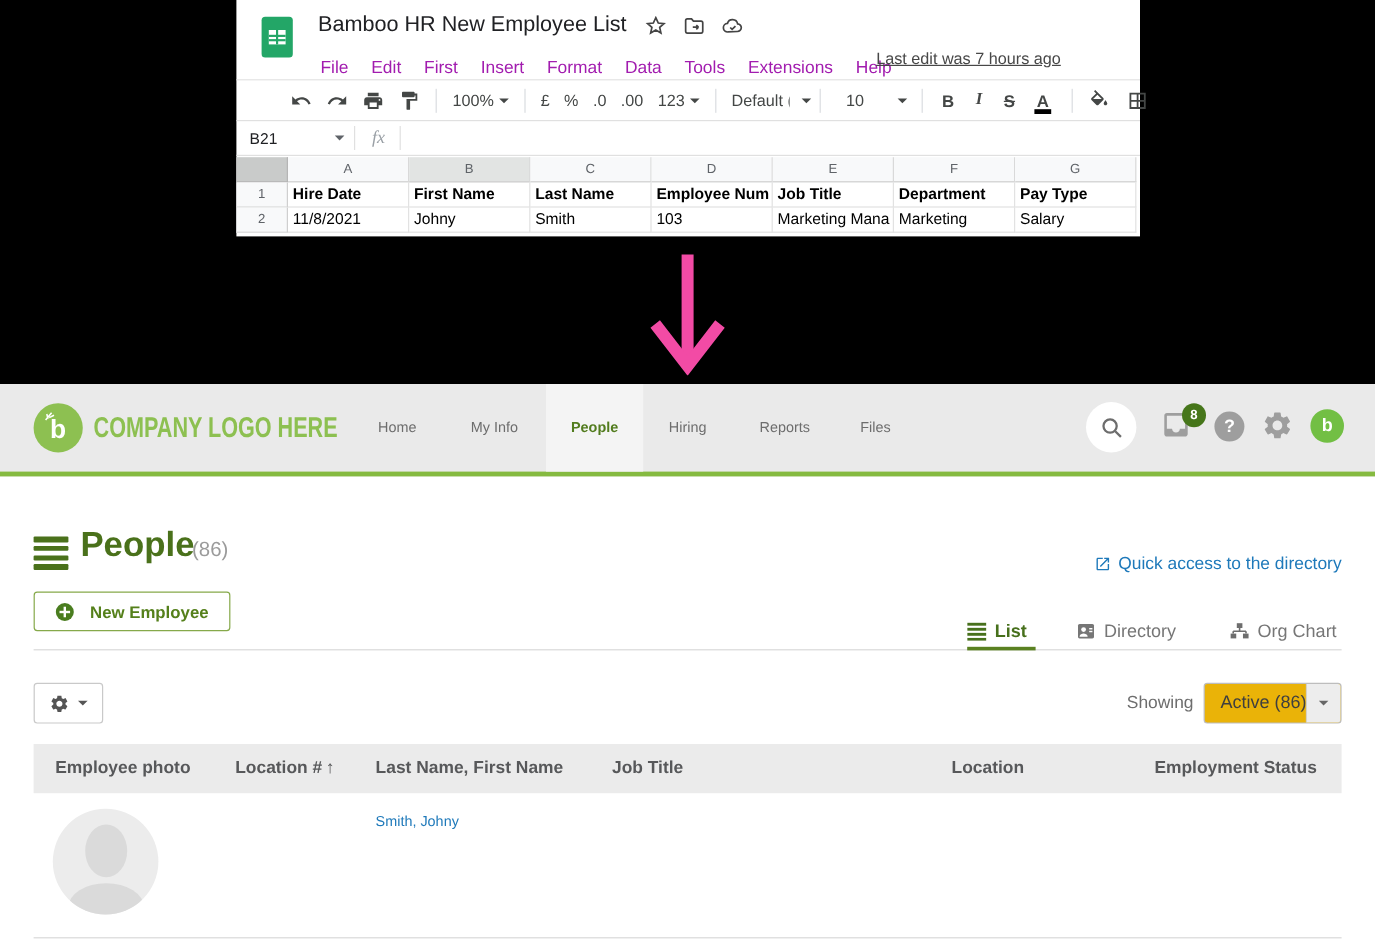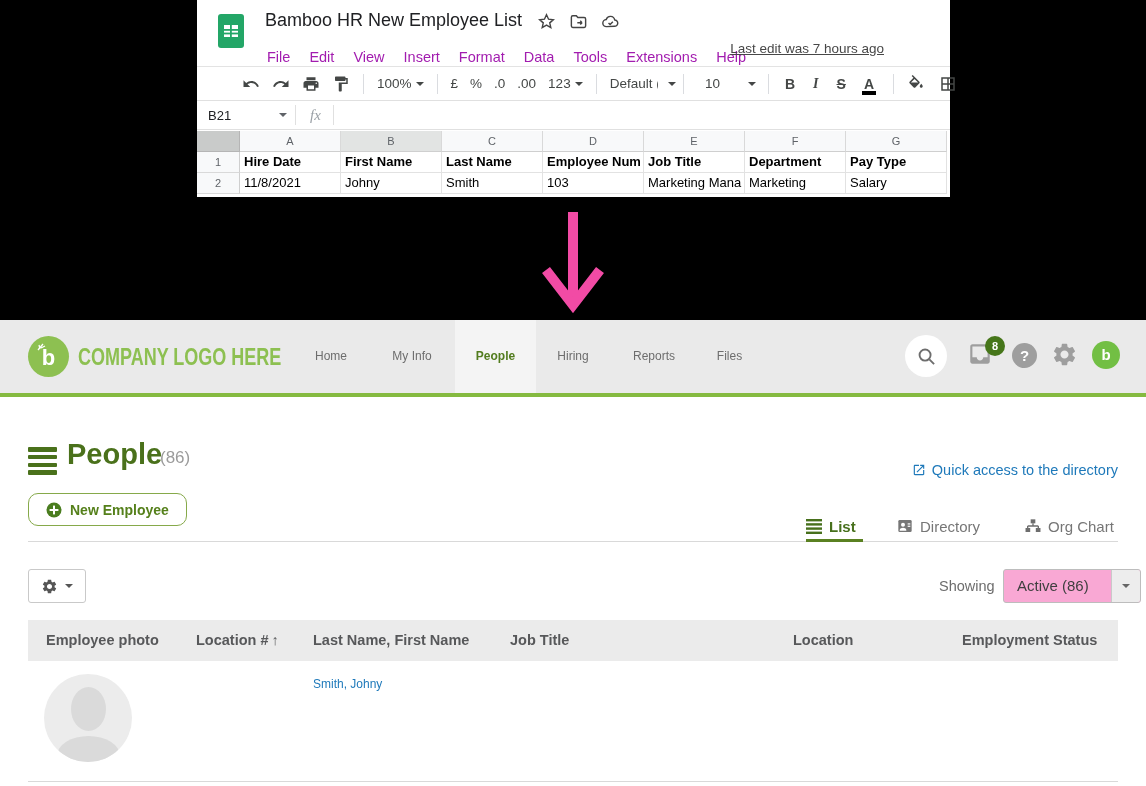--- a/index.html
+++ b/index.html
@@ -59,31 +59,31 @@
   .hdr-help{position:absolute;left:1012px;top:23px;width:25px;height:25px;border-radius:50%;background:#9e9e9e;color:#fff;font-size:15px;font-weight:bold;text-align:center;line-height:25px;cursor:pointer;}
   .hdr-gear{position:absolute;left:1051px;top:21px;width:27px;height:27px;color:#9e9e9e;cursor:pointer;}
   .hdr-avatar{position:absolute;left:1092px;top:21px;width:28px;height:28px;border-radius:50%;background:#72bf44;color:#fff;font-size:15px;font-weight:bold;text-align:center;line-height:28px;cursor:pointer;}
 
   .hamburger{position:absolute;left:28px;top:127px;width:29px;height:28px;display:flex;flex-direction:column;justify-content:space-between;cursor:pointer;}
   .hamburger div{height:4.5px;background:#4a711b;border-radius:1px;}
   .page-title{position:absolute;left:67px;top:118px;font-size:29px;font-weight:bold;color:#4a711b;}
   .page-count{position:absolute;left:160px;top:128px;font-size:17px;color:#9b9b9b;}
   .quick-link{position:absolute;right:28px;top:142px;display:flex;align-items:center;gap:6px;color:#1e79ba;font-size:14.5px;cursor:pointer;}
   .quick-link svg{width:14px;height:14px;}
-  .btn-new{position:absolute;left:28px;top:173px;height:33px;padding:0 17px;background:#fff;border:1px solid #86a94a;border-radius:10px;display:flex;align-items:center;gap:8px;font-size:14px;font-weight:bold;color:#55801b;cursor:pointer;}
+  .btn-new{position:absolute;left:28px;top:173px;height:33px;padding:0 17px;background:#fff;border:1px solid #86a94a;border-radius:3px;display:flex;align-items:center;gap:13px;font-size:14px;font-weight:bold;color:#55801b;cursor:pointer;}
   .tabs-line{position:absolute;left:28px;top:221px;width:1090px;border-bottom:1px solid #d9d9d9;}
   .tab{position:absolute;top:191px;height:30px;display:flex;align-items:center;gap:7px;font-size:15px;color:#767676;cursor:pointer;}
   .tab svg{width:16px;height:16px;}
   .tab.active{color:#47701c;font-weight:bold;}
   .tab-underline{position:absolute;left:806px;top:219px;width:57px;height:3px;background:#5a8121;}
   .btn-gear{position:absolute;left:28px;top:249px;width:58px;height:34px;background:#fff;border:1px solid #c9c9c9;border-radius:3px;display:flex;align-items:center;justify-content:center;gap:7px;color:#555;cursor:pointer;}
   .btn-gear svg{width:17px;height:17px;}
   .btn-gear .caret{border-top-color:#555;margin-left:0;}
   .showing-label{position:absolute;left:939px;top:258px;font-size:14.5px;color:#6d6d6d;}
-  .dd{position:absolute;left:1003px;top:249px;width:138px;height:34px;background:#f9a8d4;border:1px solid #bdbdbd;border-radius:3px;cursor:pointer;}
+  .dd{position:absolute;left:1003px;top:249px;width:115px;height:34px;background:#eab308;border:1px solid #bdbdbd;border-radius:3px;cursor:pointer;}
   .dd-value{position:absolute;left:13px;top:0;line-height:32px;font-size:15px;color:#3f3f3f;white-space:nowrap;}
   .dd-arrow{position:absolute;right:0;top:0;width:29px;height:32px;background:#ededed;border-left:1px solid #c9c9c9;border-radius:0 2px 2px 0;display:flex;align-items:center;justify-content:center;}
   .dd-arrow .caret{border-top-color:#666;margin-left:0;}
   .thead{position:absolute;left:28px;top:300px;width:1090px;height:41px;background:#ebebeb;}
   .th{position:absolute;top:0;line-height:41px;font-size:14.5px;font-weight:bold;color:#57585a;white-space:nowrap;cursor:pointer;}
   .sort-ic{font-weight:normal;margin-left:3px;color:#57585a;}
   .avatar{position:absolute;left:44px;top:354px;width:88px;height:88px;border-radius:50%;background:#ececec;overflow:hidden;cursor:pointer;}
   .avatar .head{position:absolute;left:27px;top:13px;width:35px;height:44px;border-radius:50%;background:#dadada;}
   .avatar .body{position:absolute;left:13px;top:62px;width:63px;height:40px;border-radius:50%;background:#dadada;}
   .emp-link{position:absolute;left:313px;top:357px;font-size:12px;color:#1e79ba;cursor:pointer;}
@@ -112,21 +112,21 @@
           <path d="M10.5 13.5h6m0 0l-2.3-2.3m2.3 2.3l-2.3 2.3"></path>
         </svg>
       <svg viewBox="0 0 24 24" fill="none" stroke="currentColor" stroke-width="1.8">
           <path d="M7 18.5a4.5 4.5 0 0 1-.4-9A5.5 5.5 0 0 1 17.3 10a4 4 0 0 1-.3 8z"></path>
           <path d="M9.5 13.8l2 2 3.5-3.5"></path>
         </svg>
     </div>
     <div class="gs-menubar">
       <span>File</span>
       <span>Edit</span>
-      <span>View</span>
+      <span>First</span>
       <span>Insert</span>
       <span>Format</span>
       <span>Data</span>
       <span>Tools</span>
       <span>Extensions</span>
       <span>Help</span>
     </div>
     <div class="gs-lastedit">Last edit was 7 hours ago</div>
     <div class="gs-header-divider"></div>
 

